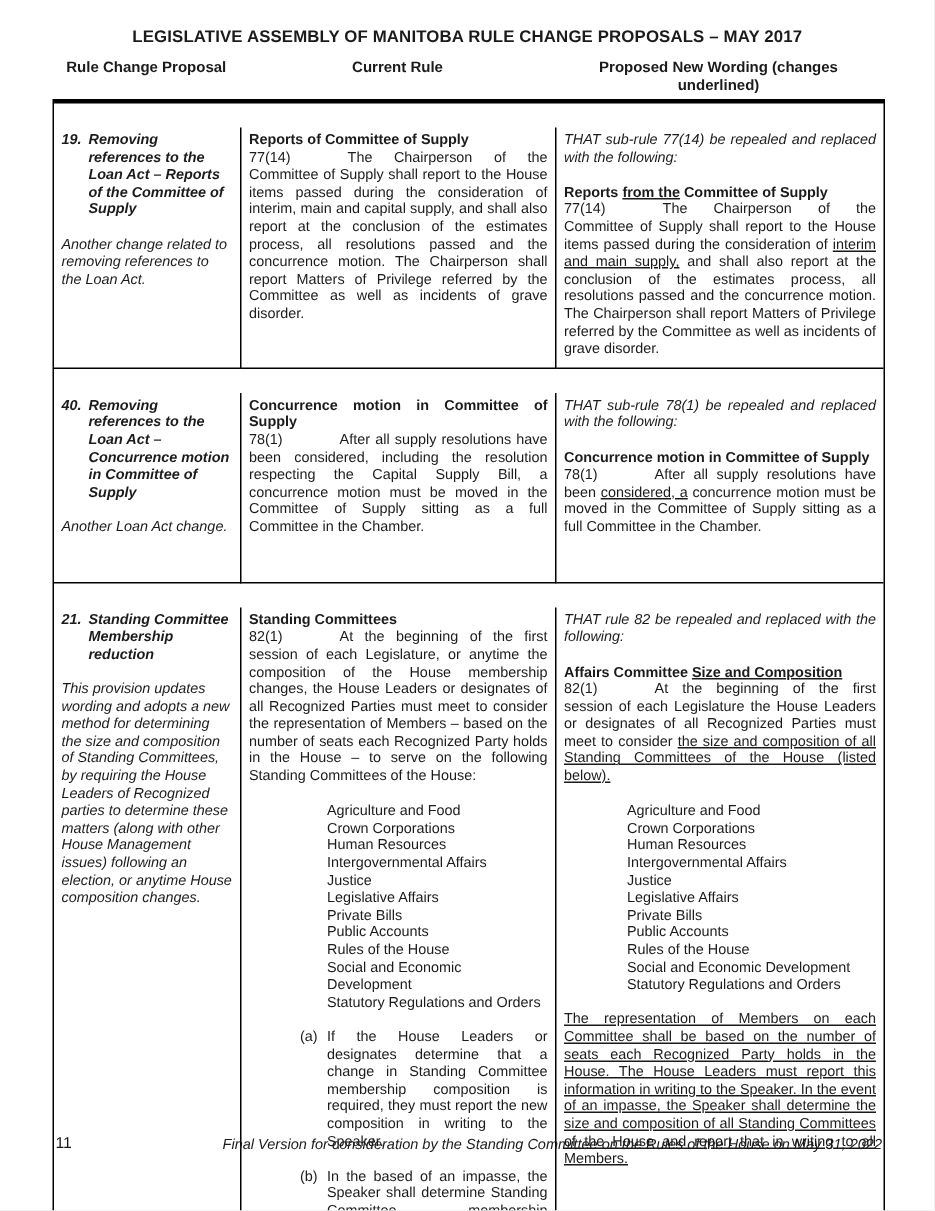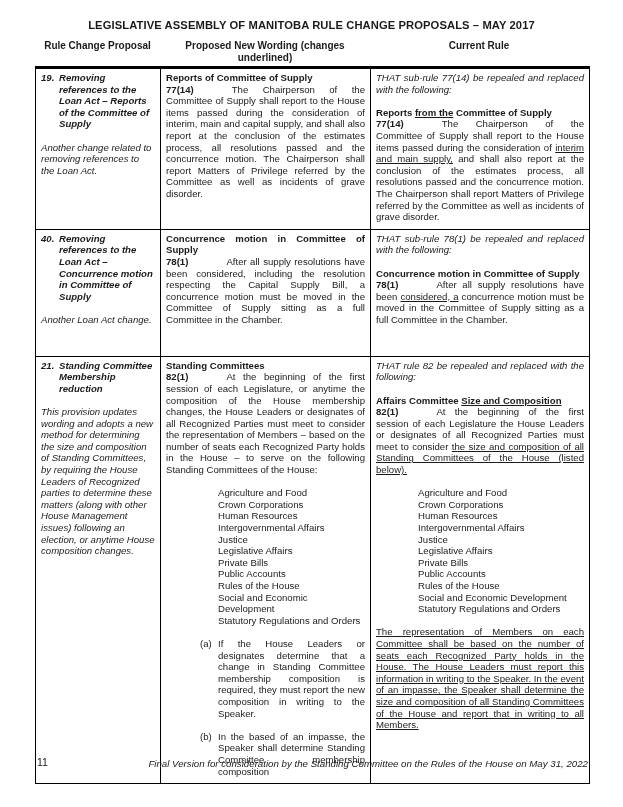--- a/index.html
+++ b/index.html
@@ -25,40 +25,41 @@
     display:grid;grid-template-columns:125px 210px 218px;
     border-left:1.5px solid #000;border-right:1.5px solid #000;
     border-top:3px solid #000;border-bottom:1.5px solid #000;
     background:#fff;
   }
   .cell{
     border-right:1.3px solid #000;border-bottom:1.3px solid #000;
     padding:3px 5px 6px 5px;
     font-size:9.6px;line-height:11.6px;
     box-sizing:border-box;
+    margin-top:16px;
   }
   .cell.last-col{border-right:none;}
   .cell.last-row{border-bottom:none;}
   .r19{min-height:160px;}
   .r20{min-height:127px;}
   .r21{min-height:372px;}
 
   
   .proposal-cell{font-style:italic;}
   .prop-title{display:flex;font-weight:bold;}
   .prop-title .num{width:18px;flex:none;}
   .prop-title .pt{flex:1;}
   .prop-note{margin-top:11.6px;padding-left:0;}
 
   
   .rule-cell p{margin:0;text-align:justify;}
   .rule-heading{font-weight:bold;}
   .intro{font-style:italic;}
   .after-gap{margin-top:11.6px !important;}
-  .rn{font-weight:bold;}
+  .rn{font-weight:normal;}
   .tab{display:inline-block;width:38px;}
   .u{text-decoration:underline;}
   .committees{margin:11.6px 0 0 0;}
   .committees.cur{padding-left:52px;}
   .committees.prop{padding-left:42px;}
   .lettered{display:flex;margin-top:11.6px;padding-left:34px;}
   .lettered .letter{width:18px;flex:none;}
   .lettered .ltext{flex:1;text-align:justify;}
   .closing{margin-top:11.6px !important;text-decoration:underline;}
 
@@ -68,22 +69,22 @@
 </style>
 </head>
 <body>
 
 <div class="page">
 
   <div class="doc-title">LEGISLATIVE ASSEMBLY OF MANITOBA RULE CHANGE PROPOSALS – MAY 2017</div>
 
   <div class="col-headers">
     <div class="ch">Rule Change Proposal</div>
+    <div class="ch">Current Rule</div>
     <div class="ch">Proposed New Wording (changes underlined)</div>
-    <div class="ch">Current Rule</div>
   </div>
 
   <div class="rules-table">
 
     <div class="cell r19 proposal-cell">
       <div class="prop-title">
         <span class="num">19.</span>
         <span class="pt">Removing references to the Loan Act – Reports of the Committee of Supply</span>
       </div>
       <div class="prop-note">Another change related to removing references to the Loan Act.</div>

